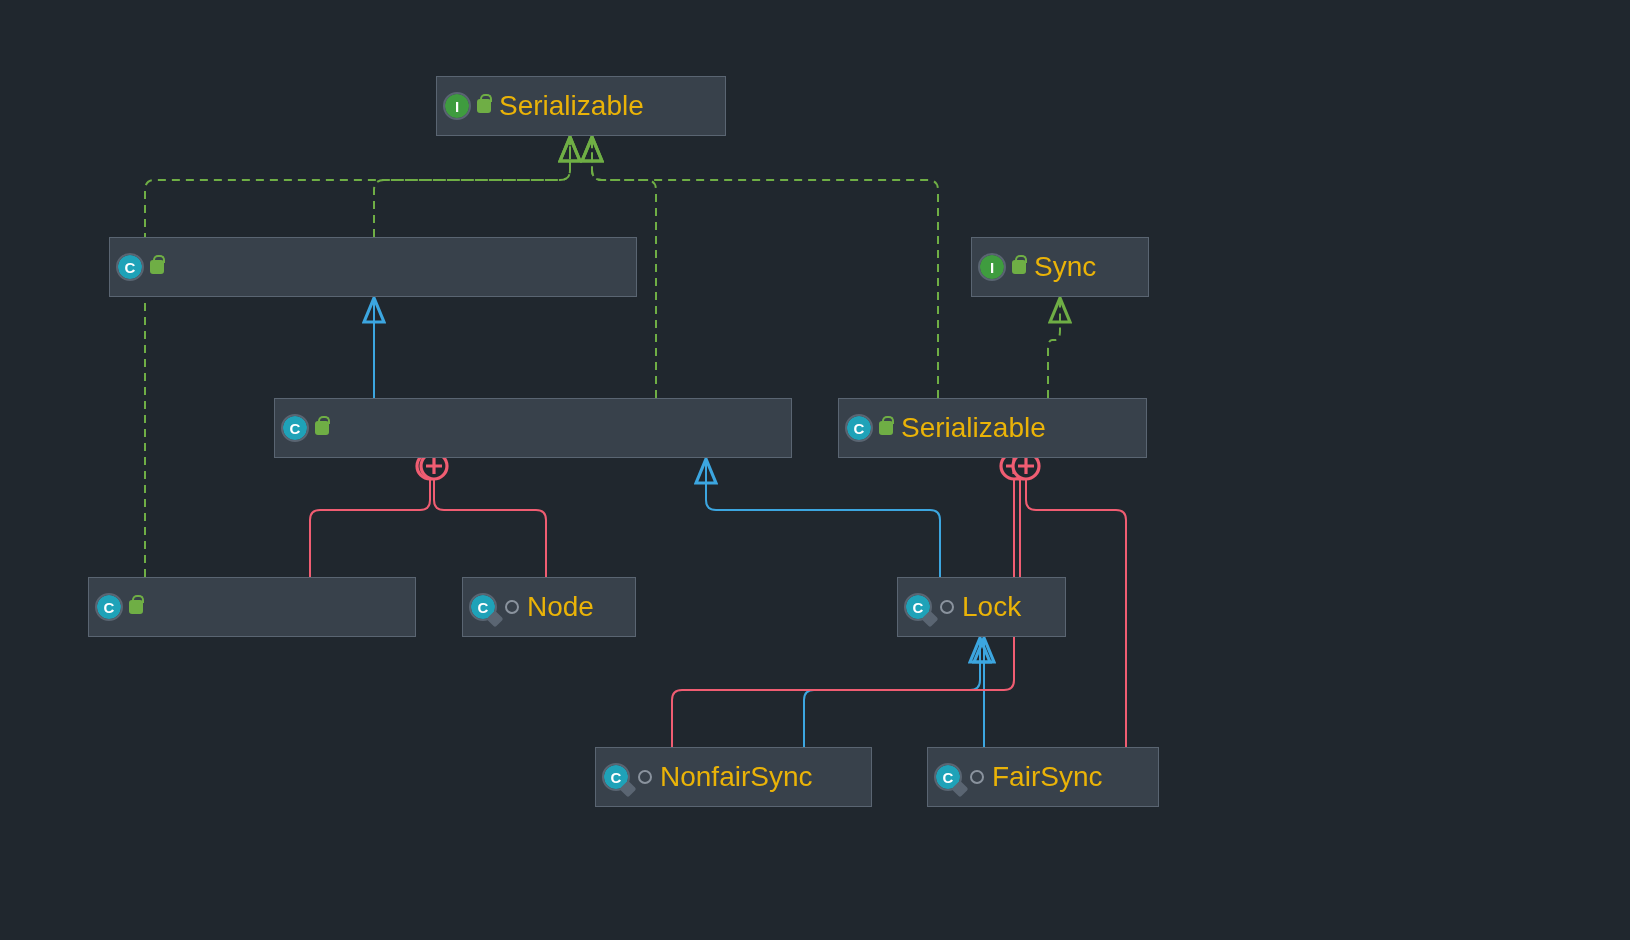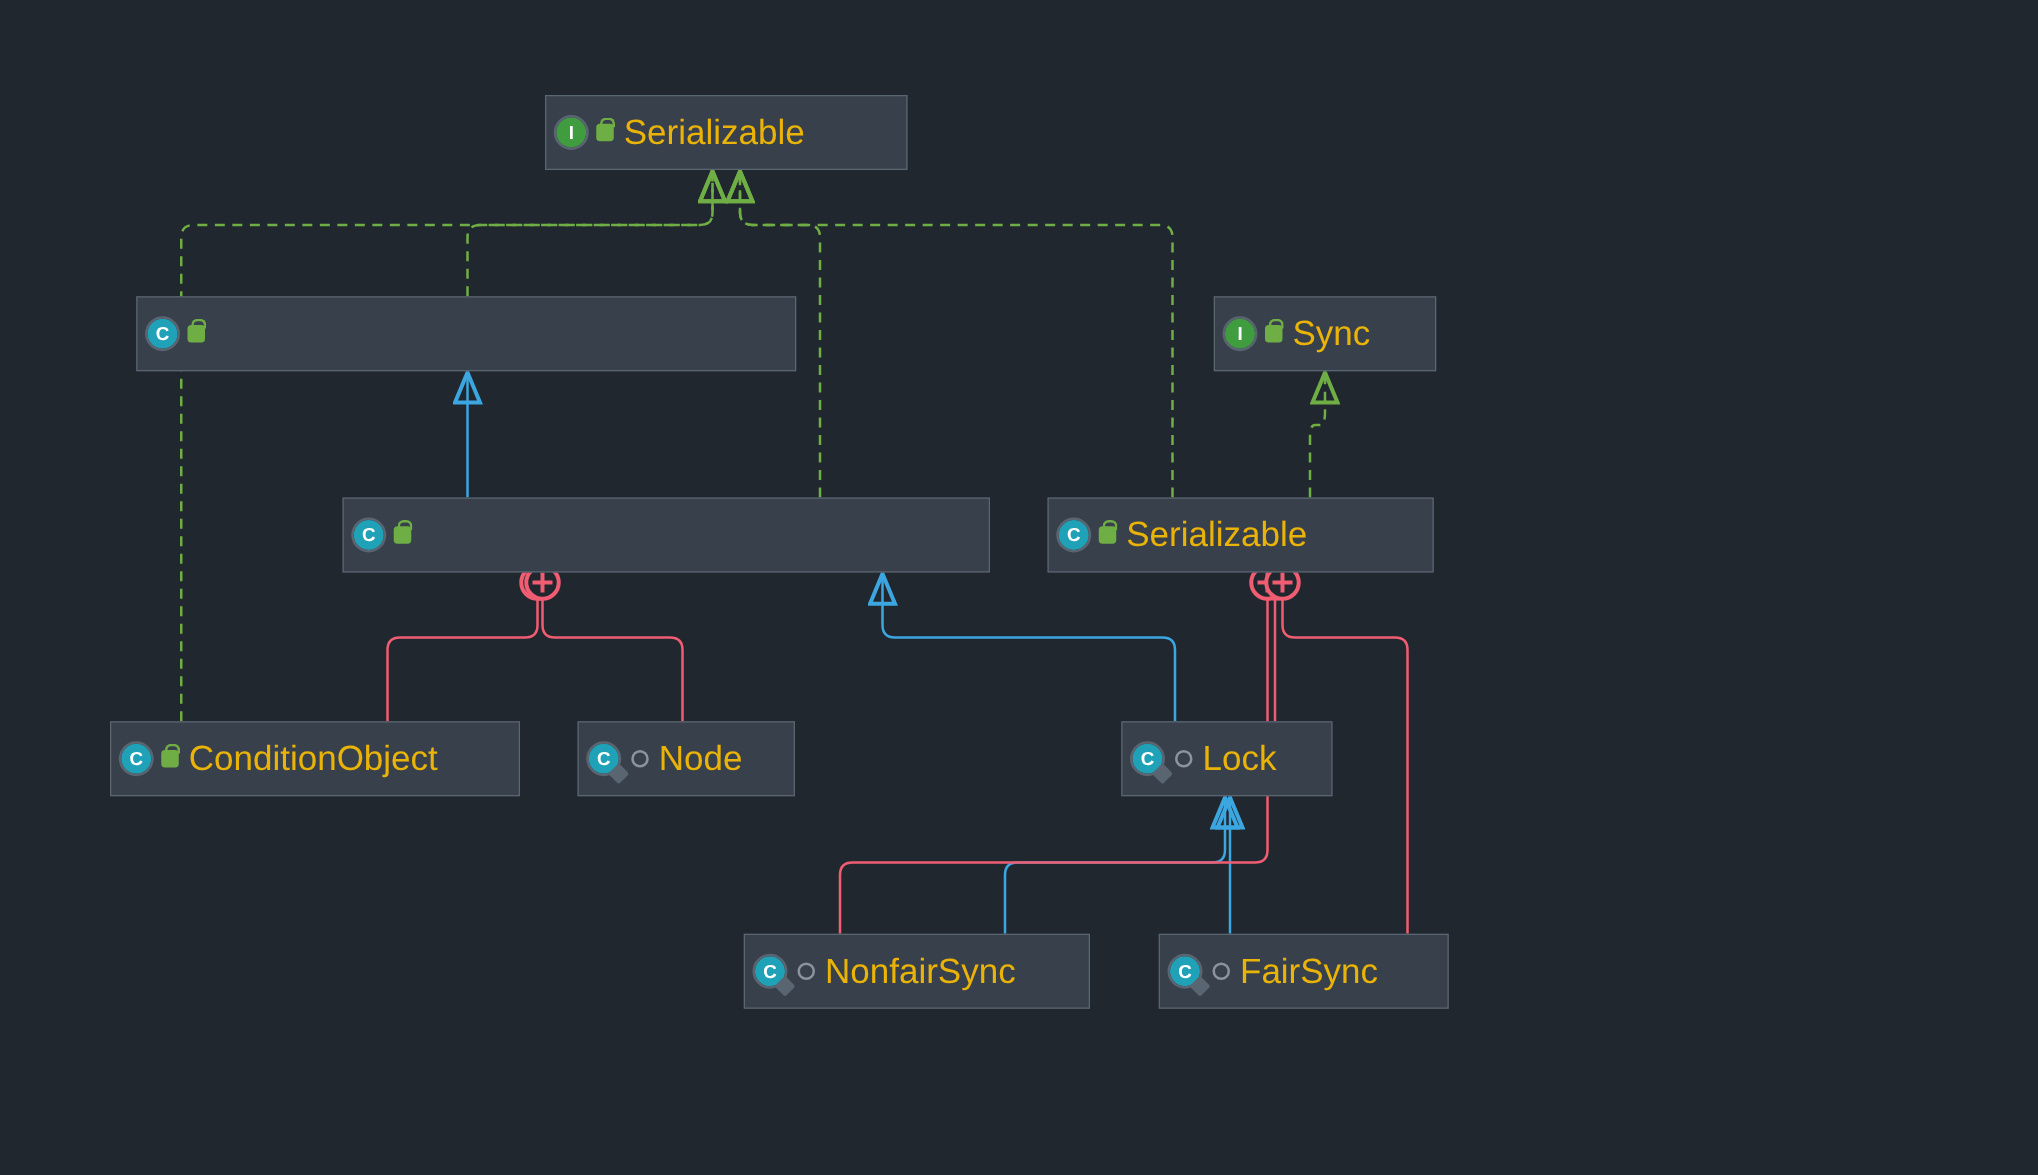--- a/index.html
+++ b/index.html
@@ -75,21 +75,20 @@
 
 <div class="node" style="left:838px;top:398px;width:309px;height:60px">
   <span class="type-badge type-class"><span class="ring"></span>C</span>
   <span class="vis vis-public"></span>
   <span class="label">Serializable</span>
 </div>
 
 <div class="node" style="left:88px;top:577px;width:328px;height:60px">
   <span class="type-badge type-class"><span class="ring"></span>C</span>
   <span class="vis vis-public"></span>
-  <span class="label">ConditionObject</span>
 </div>
 
 <div class="node" style="left:462px;top:577px;width:174px;height:60px">
   <span class="type-badge type-class"><span class="ring"></span>C<span class="overlay"></span></span>
   <span class="vis-pkg"></span>
   <span class="label">Node</span>
 </div>
 
 <div class="node" style="left:897px;top:577px;width:169px;height:60px">
   <span class="type-badge type-class"><span class="ring"></span>C<span class="overlay"></span></span>

